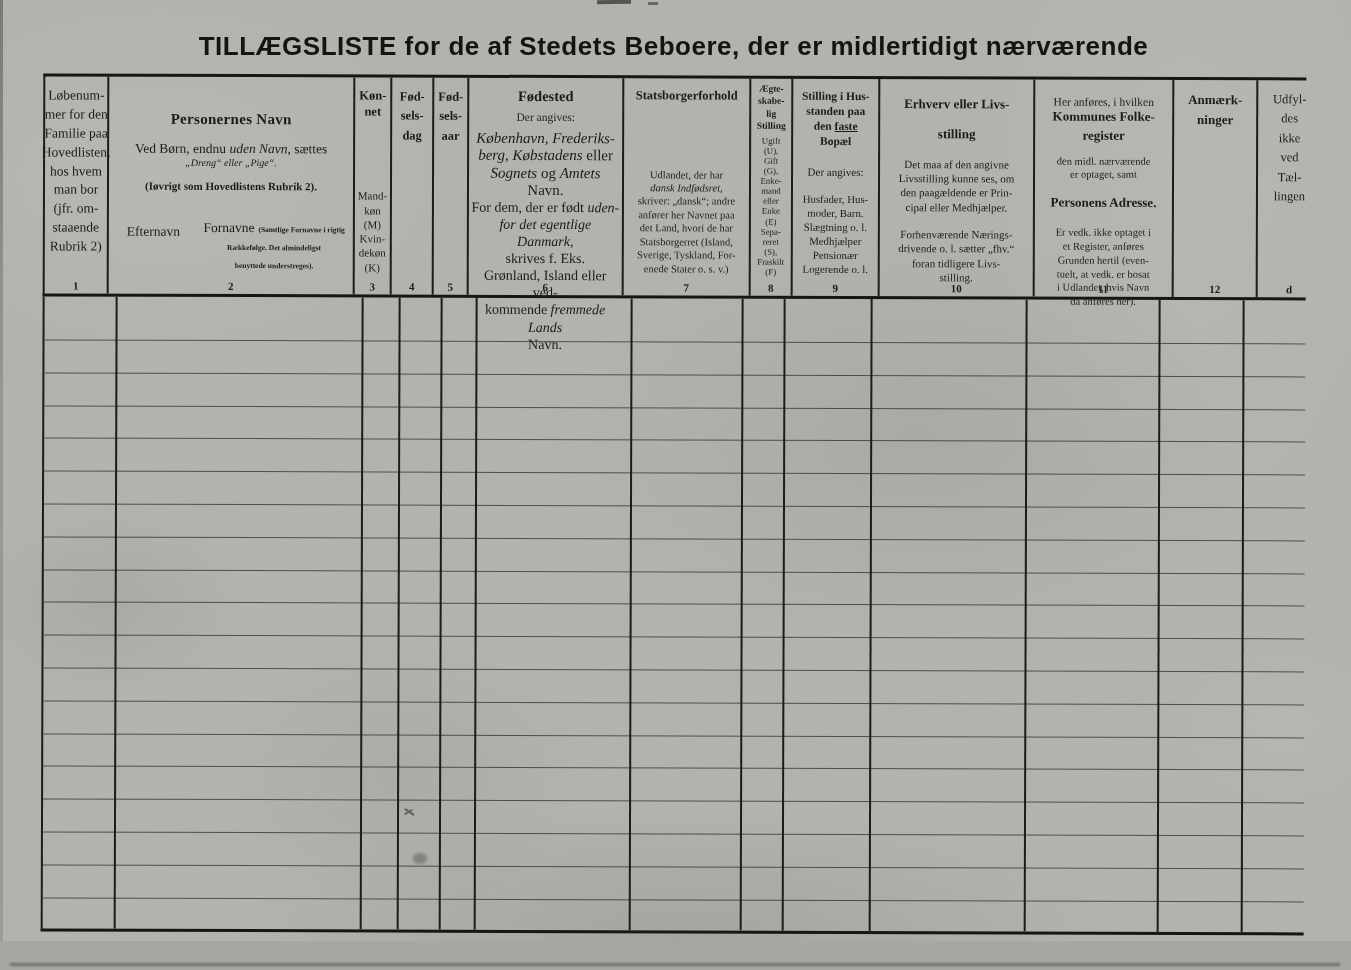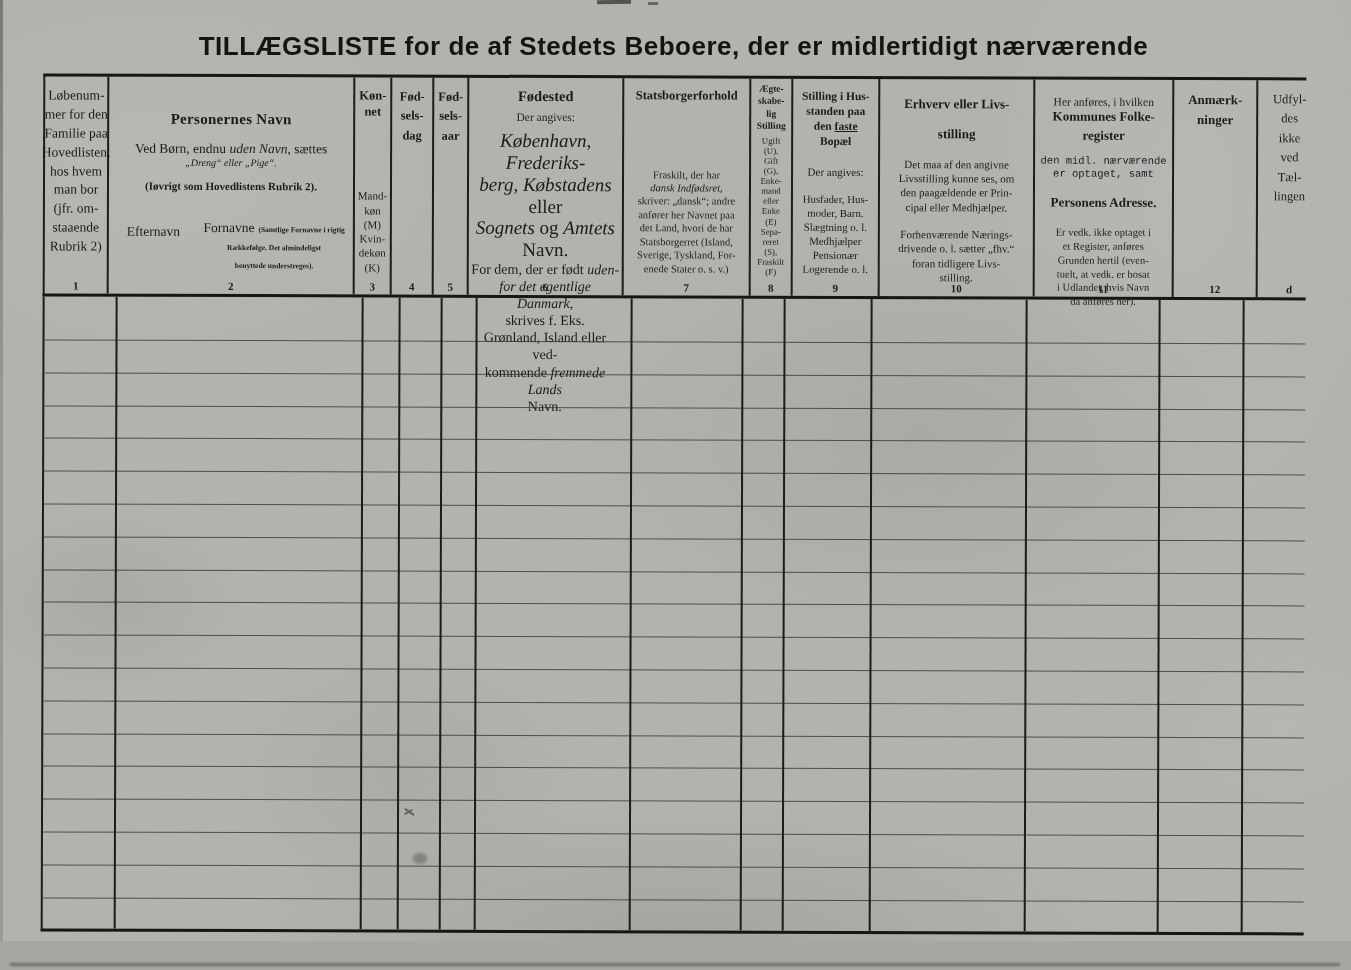--- a/index.html
+++ b/index.html
@@ -74,37 +74,37 @@
   .c1 .split{display:flex;width:100%;box-sizing:border-box;justify-content:space-between;
     align-items:flex-start;margin-top:auto;padding:0 6px 2px 16px;}
   .c1 .split .efter{font-size:13.5px;margin-top:6px;}
   .c1 .split .forn{font-size:13.5px;}
   .c1 .split .fnote{font-size:7.5px;font-weight:bold;line-height:1.25;white-space:pre-line;margin-top:1px;}
   .c2 .t,.c3 .t,.c4 .t{font-size:12.5px;font-weight:bold;line-height:1.3;white-space:pre-line;}
   .c2 .bd2{font-size:11px;line-height:1.3;margin-top:8px;white-space:pre-line;}
   .c3 .t,.c4 .t{line-height:1.55;}
   .c5 .t{font-size:14.5px;font-weight:bold;}
   .c5 .sub{font-size:11.5px;margin-top:6px;}
-  .c5 .p1{font-size:19px;line-height:1.15;margin-top:7px;white-space:pre-line;}
+  .c5 .p1{font-size:15px;line-height:1.15;margin-top:7px;white-space:pre-line;}
   .c5 .p2{font-size:14px;line-height:1.22;margin-top:0;white-space:pre-line;}
   .c6 .t{font-size:12.5px;font-weight:bold;}
   .c6 .p1{font-size:10.5px;line-height:1.28;margin-top:15px;white-space:pre-line;}
   .c7{padding-top:4px;}
   .c7 .t{font-size:9.5px;font-weight:bold;line-height:1.3;white-space:pre-line;}
   .c7 .bd2{font-size:8.8px;line-height:1.14;margin-top:4px;white-space:pre-line;}
   .c8 .t{font-size:11.5px;font-weight:bold;line-height:1.3;white-space:pre-line;}
   .c8 .sub{font-size:11px;margin-top:9px;}
   .c8 .bd2{font-size:10.8px;line-height:1.3;margin-top:6px;white-space:pre-line;}
   .c9 .t{font-size:13px;font-weight:bold;line-height:2.3;white-space:pre-line;}
   .c9 .p1{font-size:11px;line-height:1.3;margin-top:8px;white-space:pre-line;}
   .c9 .p2{font-size:11px;line-height:1.3;margin-top:13px;white-space:pre-line;}
   .c10{justify-content:flex-start;padding-top:16px;}
   .c10 .pre0{font-size:11.5px;}
   .c10 .t1{font-size:13px;font-weight:bold;line-height:1.45;margin-top:0;white-space:pre-line;}
-  .c10 .mid{font-size:10.5px;line-height:1.3;margin-top:9px;white-space:pre-line;font-family:Liberation Mono, monospace;}
+  .c10 .mid{font-size:10.5px;line-height:1.3;margin-top:9px;white-space:pre-line;}
   .c10 .t2{font-size:13px;font-weight:bold;margin-top:13px;}
   .c10 .bd2{font-size:10.5px;line-height:1.32;margin-top:15px;white-space:pre-line;}
   .c11 .t{font-size:13px;font-weight:bold;line-height:1.5;white-space:pre-line;}
   .c12 .pre{font-size:12.5px;line-height:1.55;}
   
   .tbody{
     position:relative;border-left:2px solid #1c1c1a;border-bottom:3px solid #161614;
     overflow:hidden;
   }
   .trow{box-sizing:border-box;border-bottom:1px solid rgba(55,54,52,.8);}
@@ -197,21 +197,21 @@
 for det egentlige Danmark</span><span>,
 skrives f. Eks.
 Grønland, Island eller ved-
 kommende </span><span class="it">fremmede Lands</span><span>
 Navn.</span></span>
       <span class="colnum">6</span>
     </div>
 
     <div class="hcell c6" style="width: 127px;">
       <span class="t">Statsborgerforhold</span>
-      <span class="p1 pre"><span>Fraskilt, der har
+      <span class="p1 pre"><span>Udlandet, der har
 </span><span class="it">dansk Indfødsret</span><span>,
 skriver: „dansk“; andre
 anfører her Navnet paa
 det Land, hvori de har
 Statsborgerret (Island,
 Sverige, Tyskland, For-
 enede Stater o. s. v.)</span></span>
       <span class="colnum">7</span>
     </div>
 

